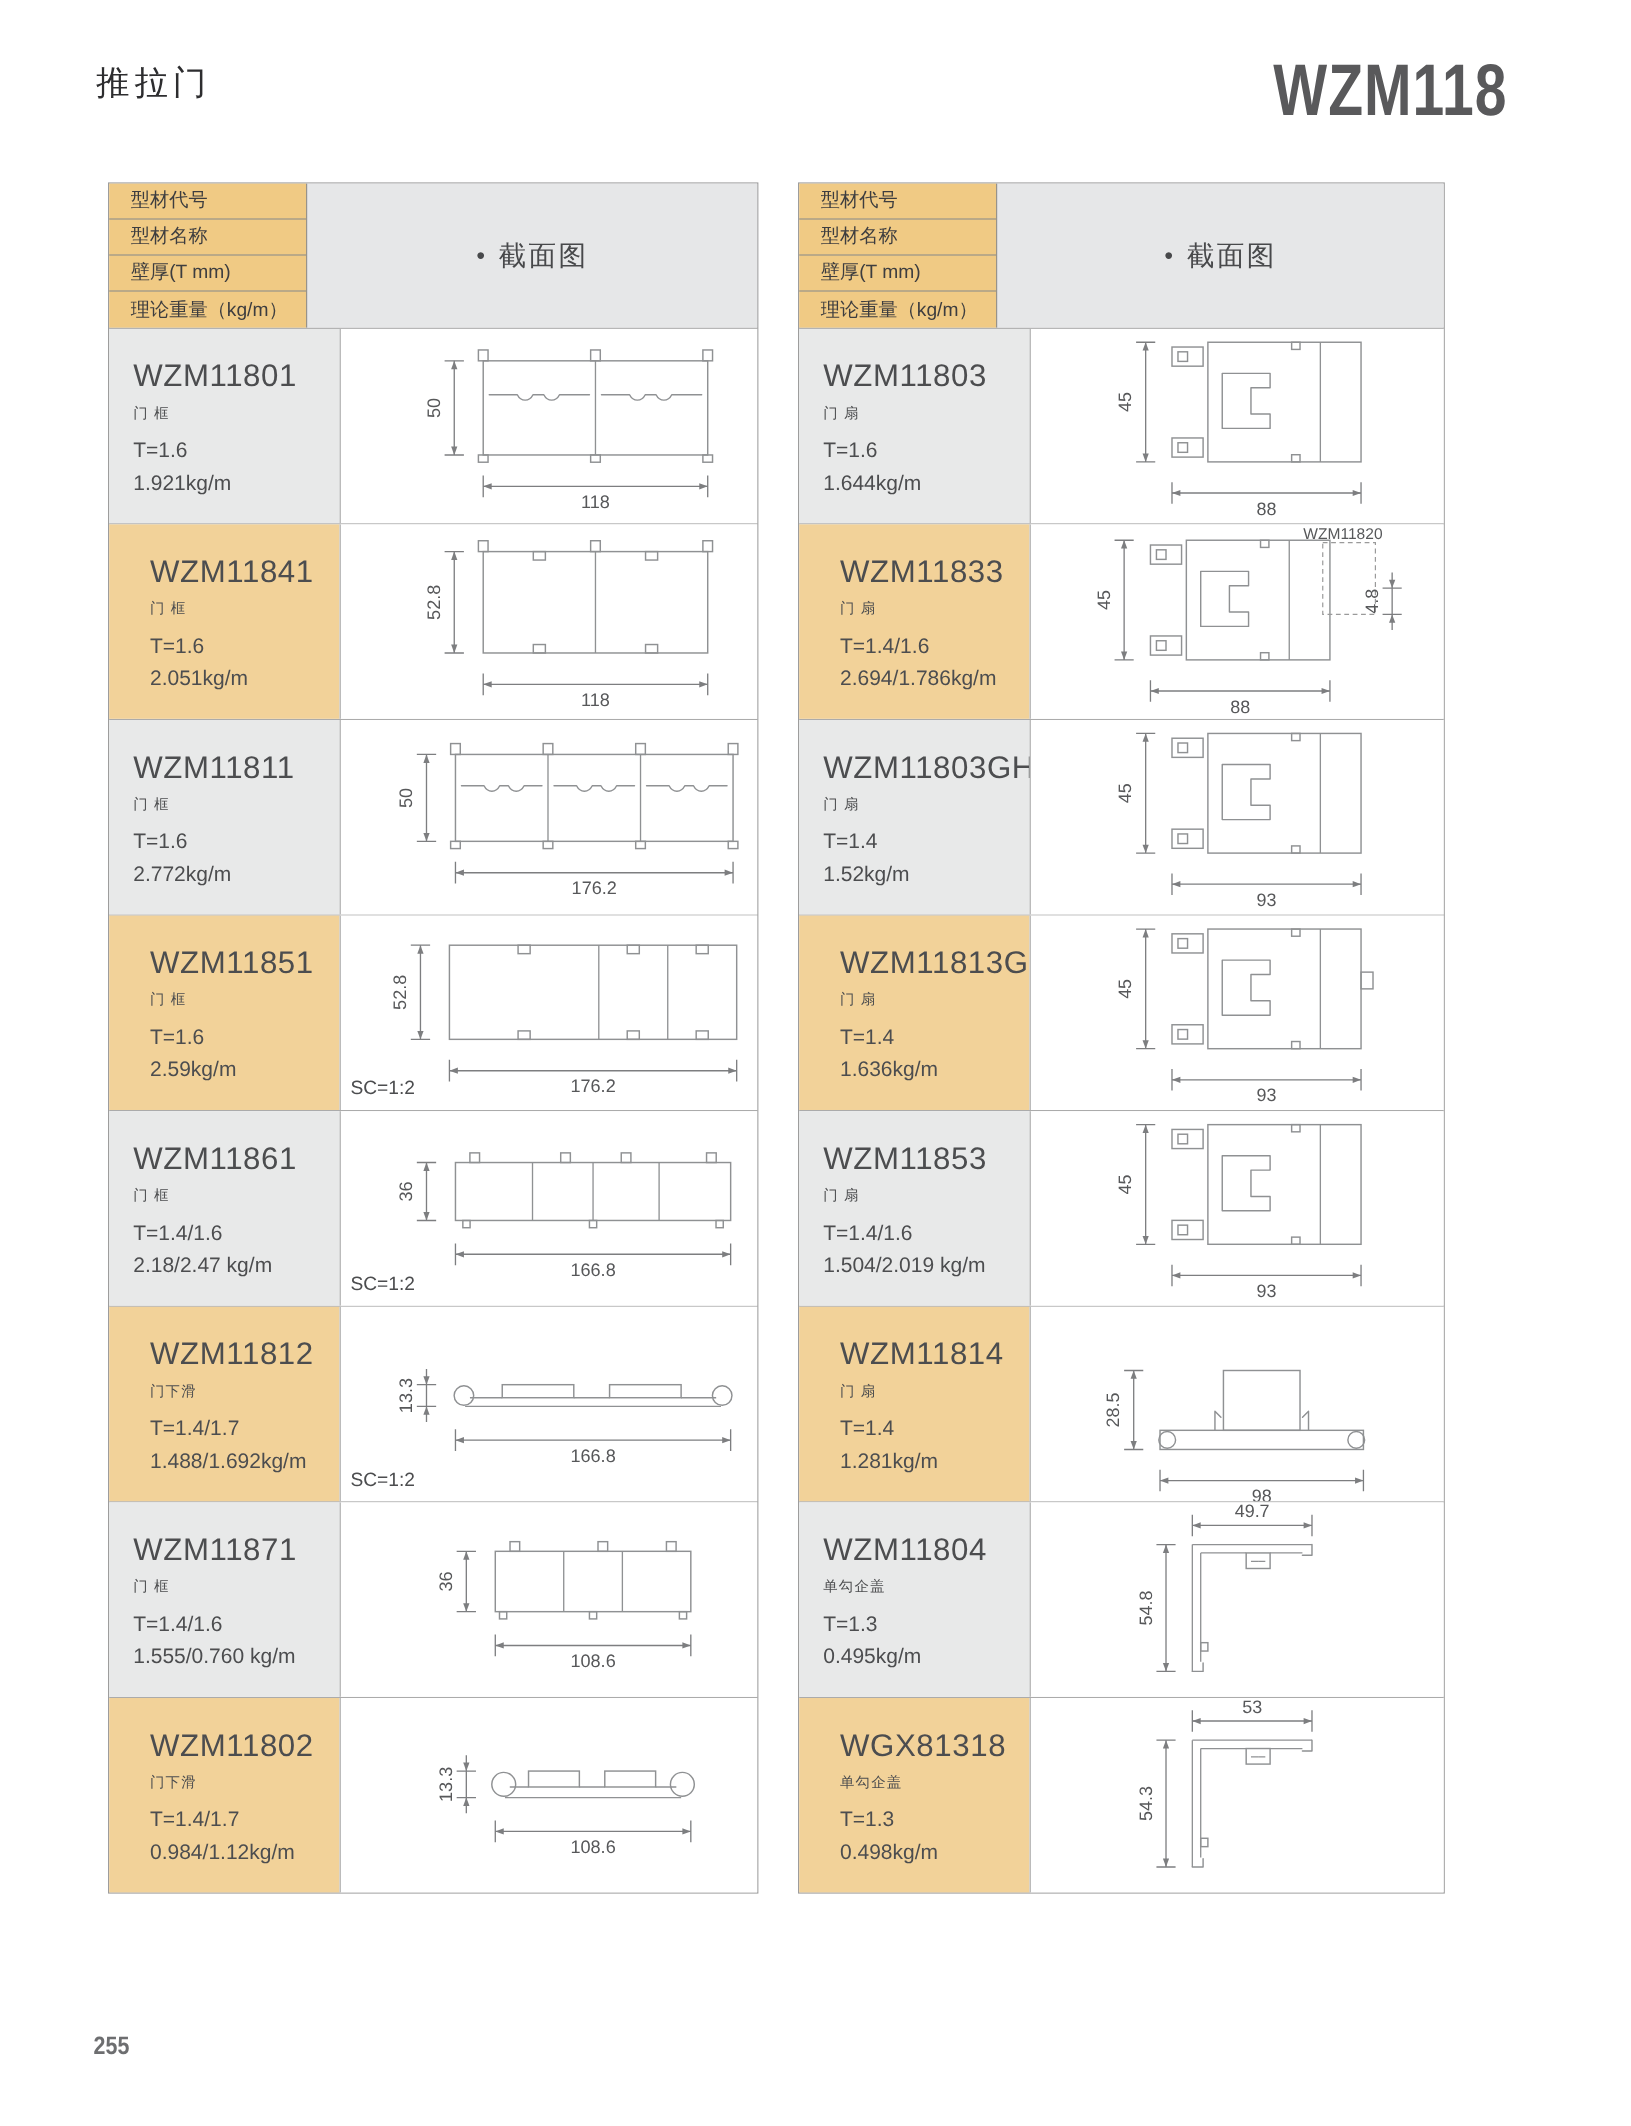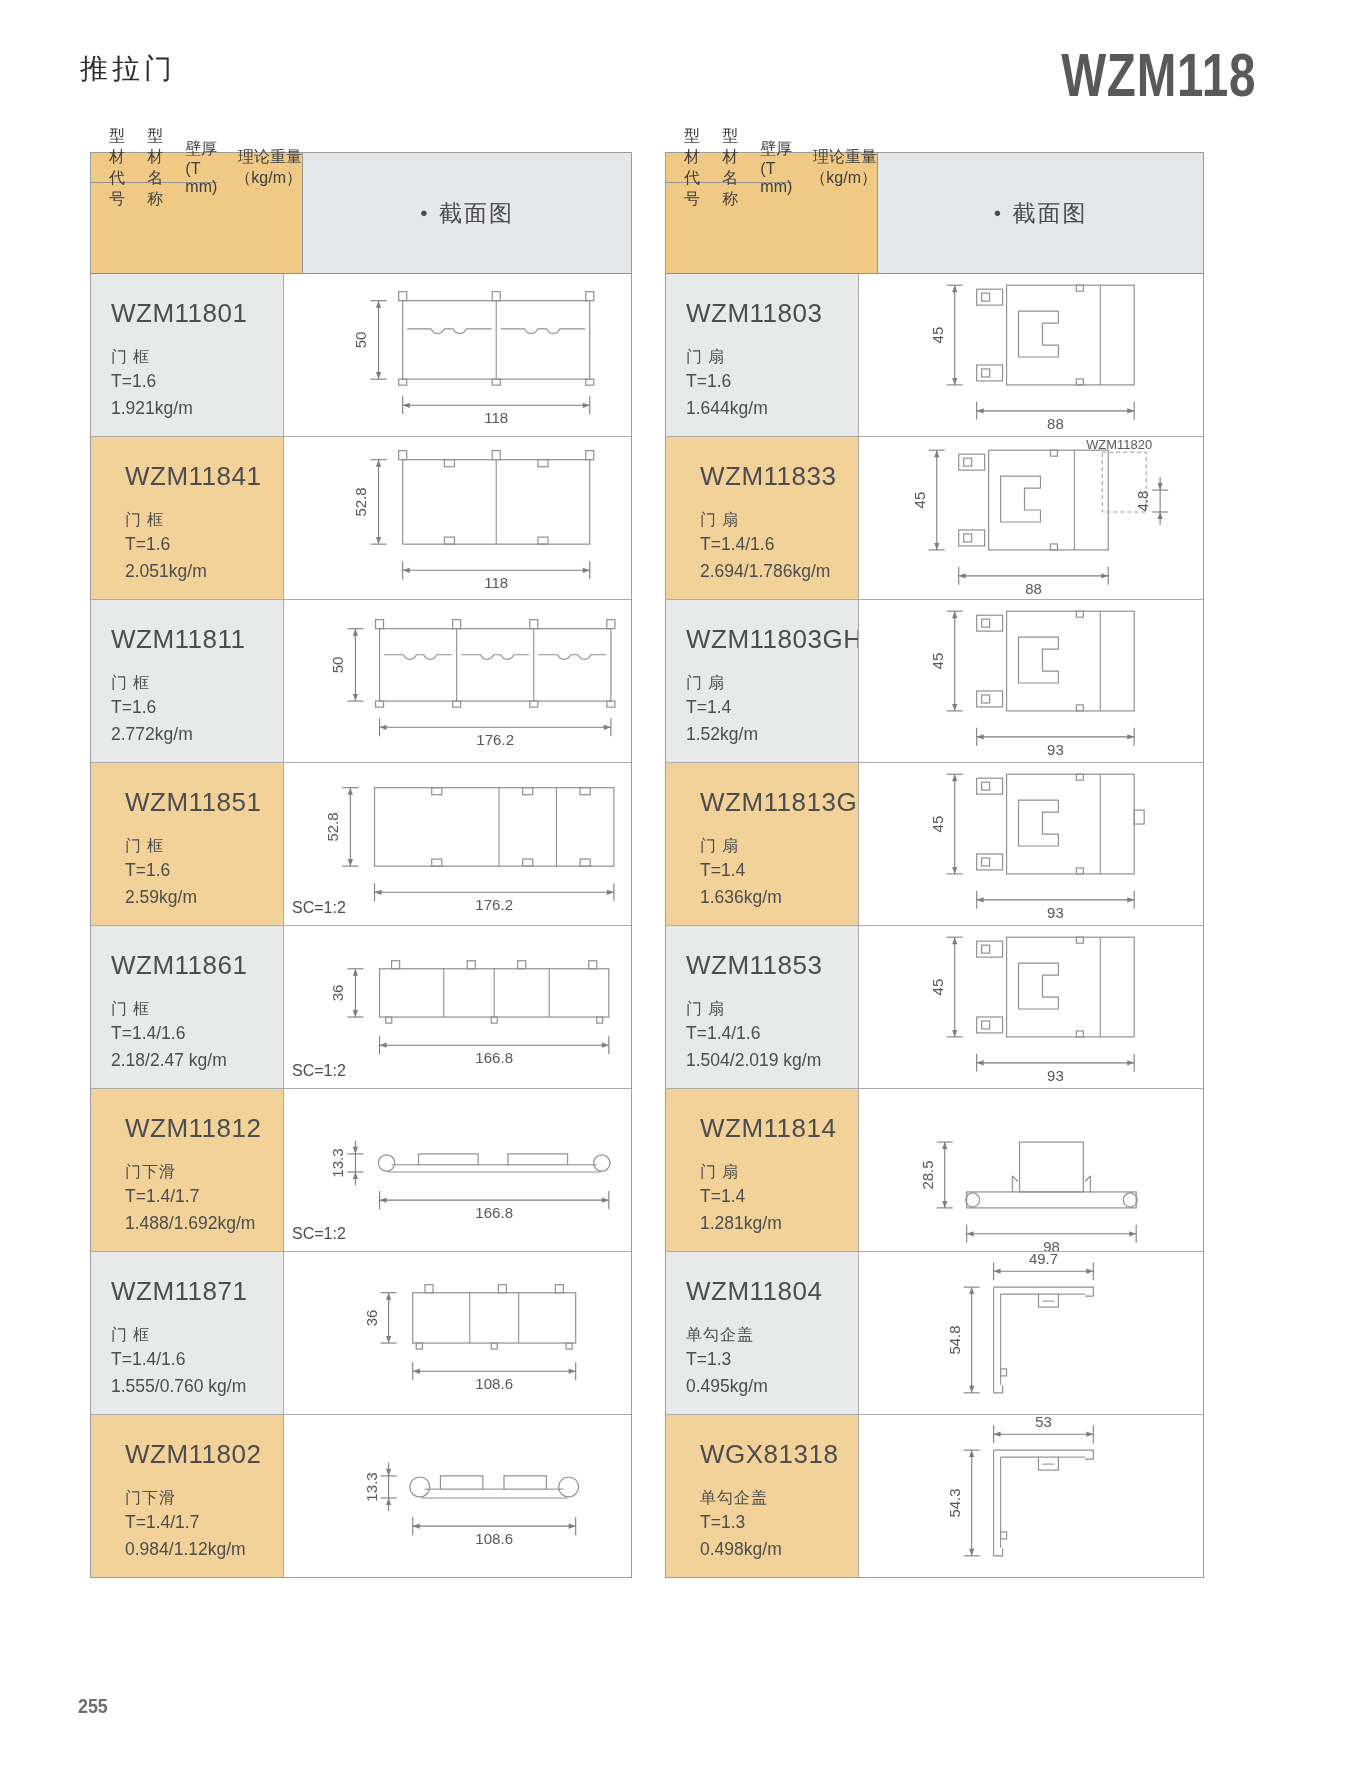--- a/index.html
+++ b/index.html
@@ -9,35 +9,35 @@
   .brand{position:absolute;left:1020px;top:40px;width:187px;text-align:right;font-size:61px;font-weight:bold;
          color:#59595b;transform:scaleX(.78);transform-origin:right top;letter-spacing:1px;}
   .page-num{position:absolute;left:78px;top:1694px;font-size:21px;font-weight:bold;color:#6d6e70;
             transform:scaleX(.85);transform-origin:left top;}
 
   .ptable{position:absolute;top:152px;border:1px solid #9d9d9d;box-sizing:border-box;background:#fff;}
   .ptable.left{left:90px;width:542px;}
   .ptable.right{left:665px;width:539px;}
 
   .thead{display:flex;height:120px;border-bottom:1px solid #8f8f8f;}
-  .hlabels{width:211px;background:#f0ca84;display:flex;flex-direction:row;}
+  .hlabels{width:164px;background:#f0ca84;display:flex;flex-direction:column;}
   .hcell{height:30px;box-sizing:border-box;padding-left:18px;display:flex;align-items:center;
          font-size:16px;color:#3d3d3f;border-bottom:1px solid #97938a;}
   .hcell:last-child{border-bottom:none;text-align:right;}
   .hsection{flex:1;background:#e6e7e8;border-left:1px solid #97938a;display:flex;align-items:center;
             justify-content:center;font-size:23px;color:#48494b;letter-spacing:2px;}
   .bullet{font-size:13px;margin-right:9px;position:relative;top:-1px;}
 
   .prow{display:flex;height:162px;border-bottom:1px solid #ababab;}
   .prow:last-child{border-bottom:none;}
   .lcell{width:192px;box-sizing:border-box;padding:24px 6px 20px 20px;display:flex;flex-direction:column;}
   .lcell.gray{background:#e8e9e9;}
   .lcell.beige{background:#f2d299;padding-left:34px;}
   .pcode{font-size:26px;color:#4c4d4f;letter-spacing:.5px;}
-  .pname{font-size:16px;color:#4c4d4f;margin-top:18px;letter-spacing:1px;font-family:Liberation Serif, serif;}
+  .pname{font-size:12px;color:#4c4d4f;margin-top:7px;letter-spacing:1px;}
   .pspec{margin-top:auto;font-size:17.5px;color:#4c4d4f;line-height:1.55;}
   .dcell{flex:1;position:relative;background:#fff;border-left:1px solid #ababab;}
   .dcell svg{position:absolute;left:0;top:0;width:100%;height:100%;}
   .scnote{position:absolute;left:8px;bottom:8px;font-size:16px;color:#4c4d4f;}
   .dimtxt{font-size:15px;fill:#57585a;font-family:"Liberation Sans","DejaVu Sans",sans-serif;}
   .slbl{font-size:13px;fill:#57585a;font-family:"Liberation Sans","DejaVu Sans",sans-serif;}
 </style>
 </head>
 <body>
 

